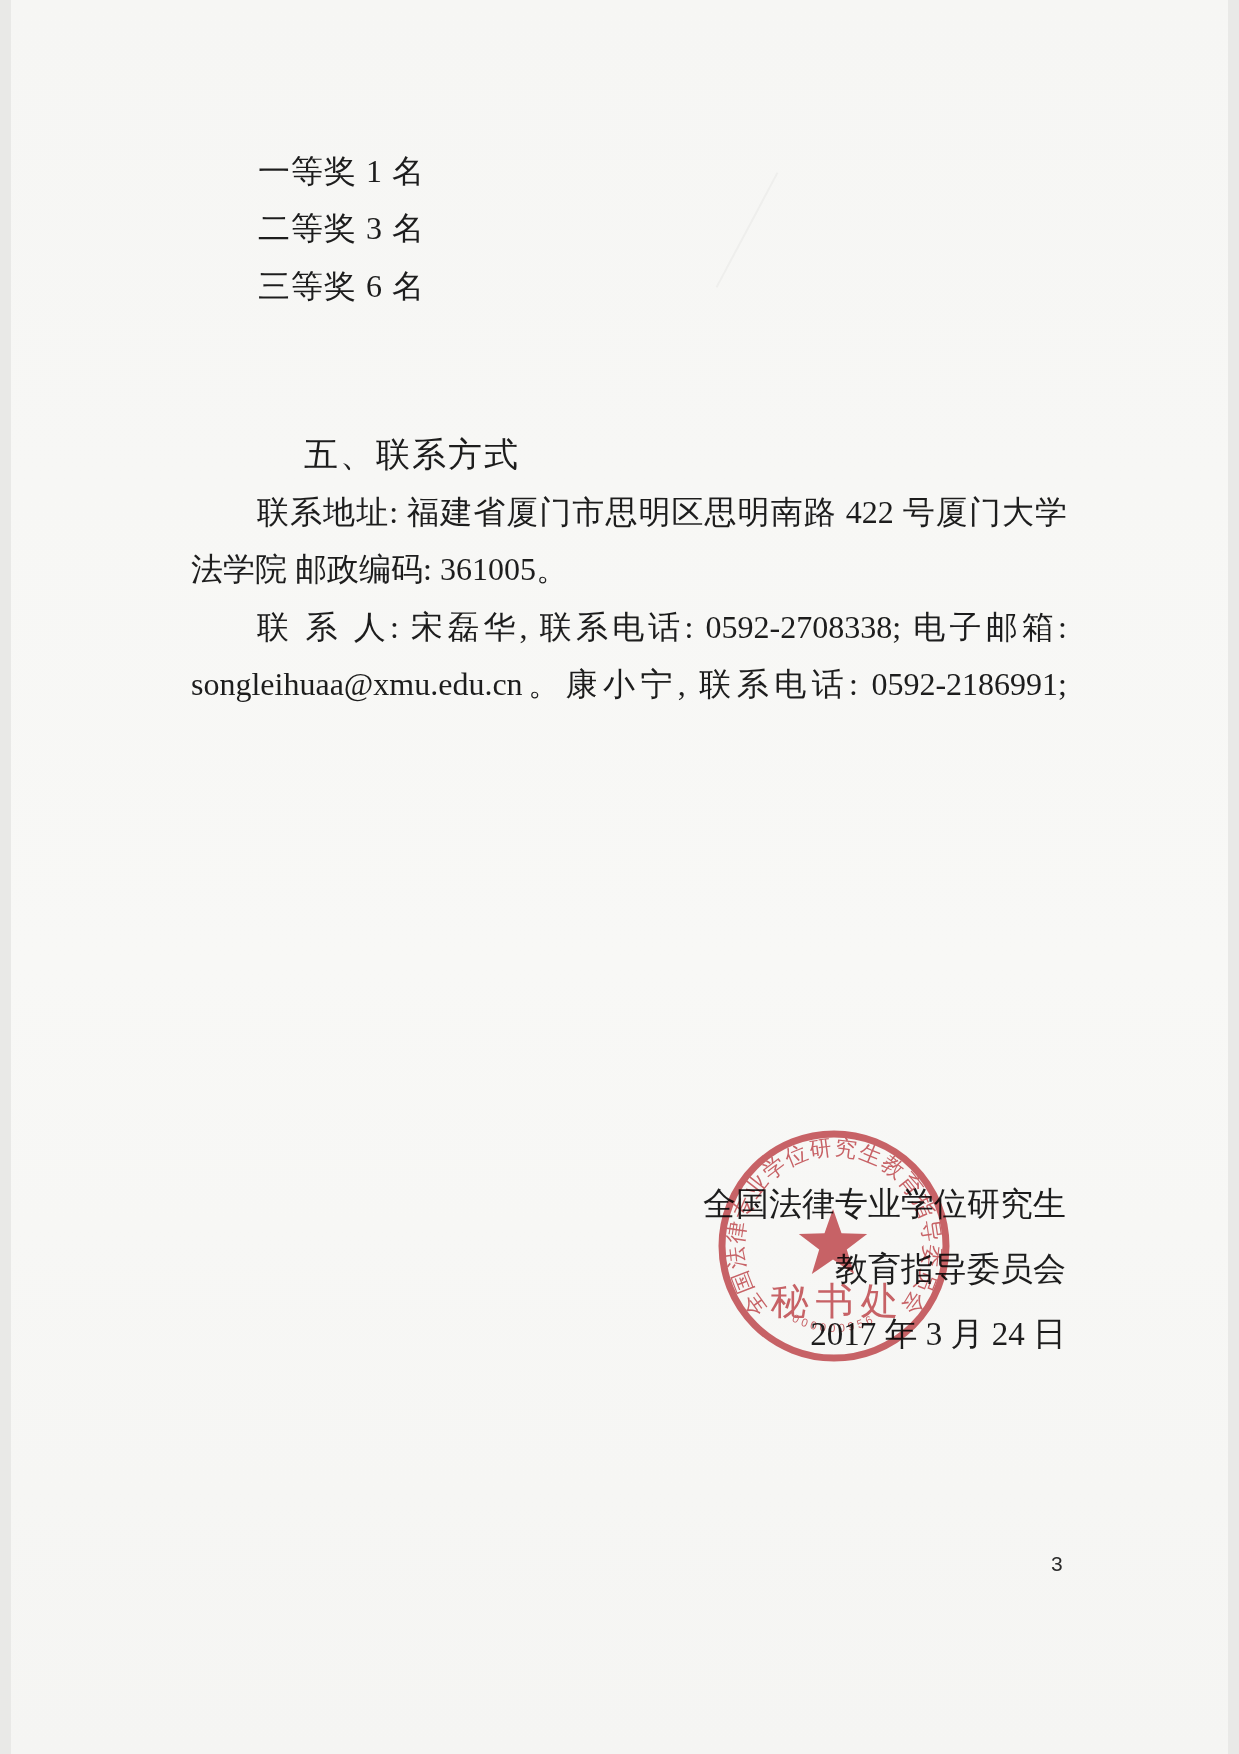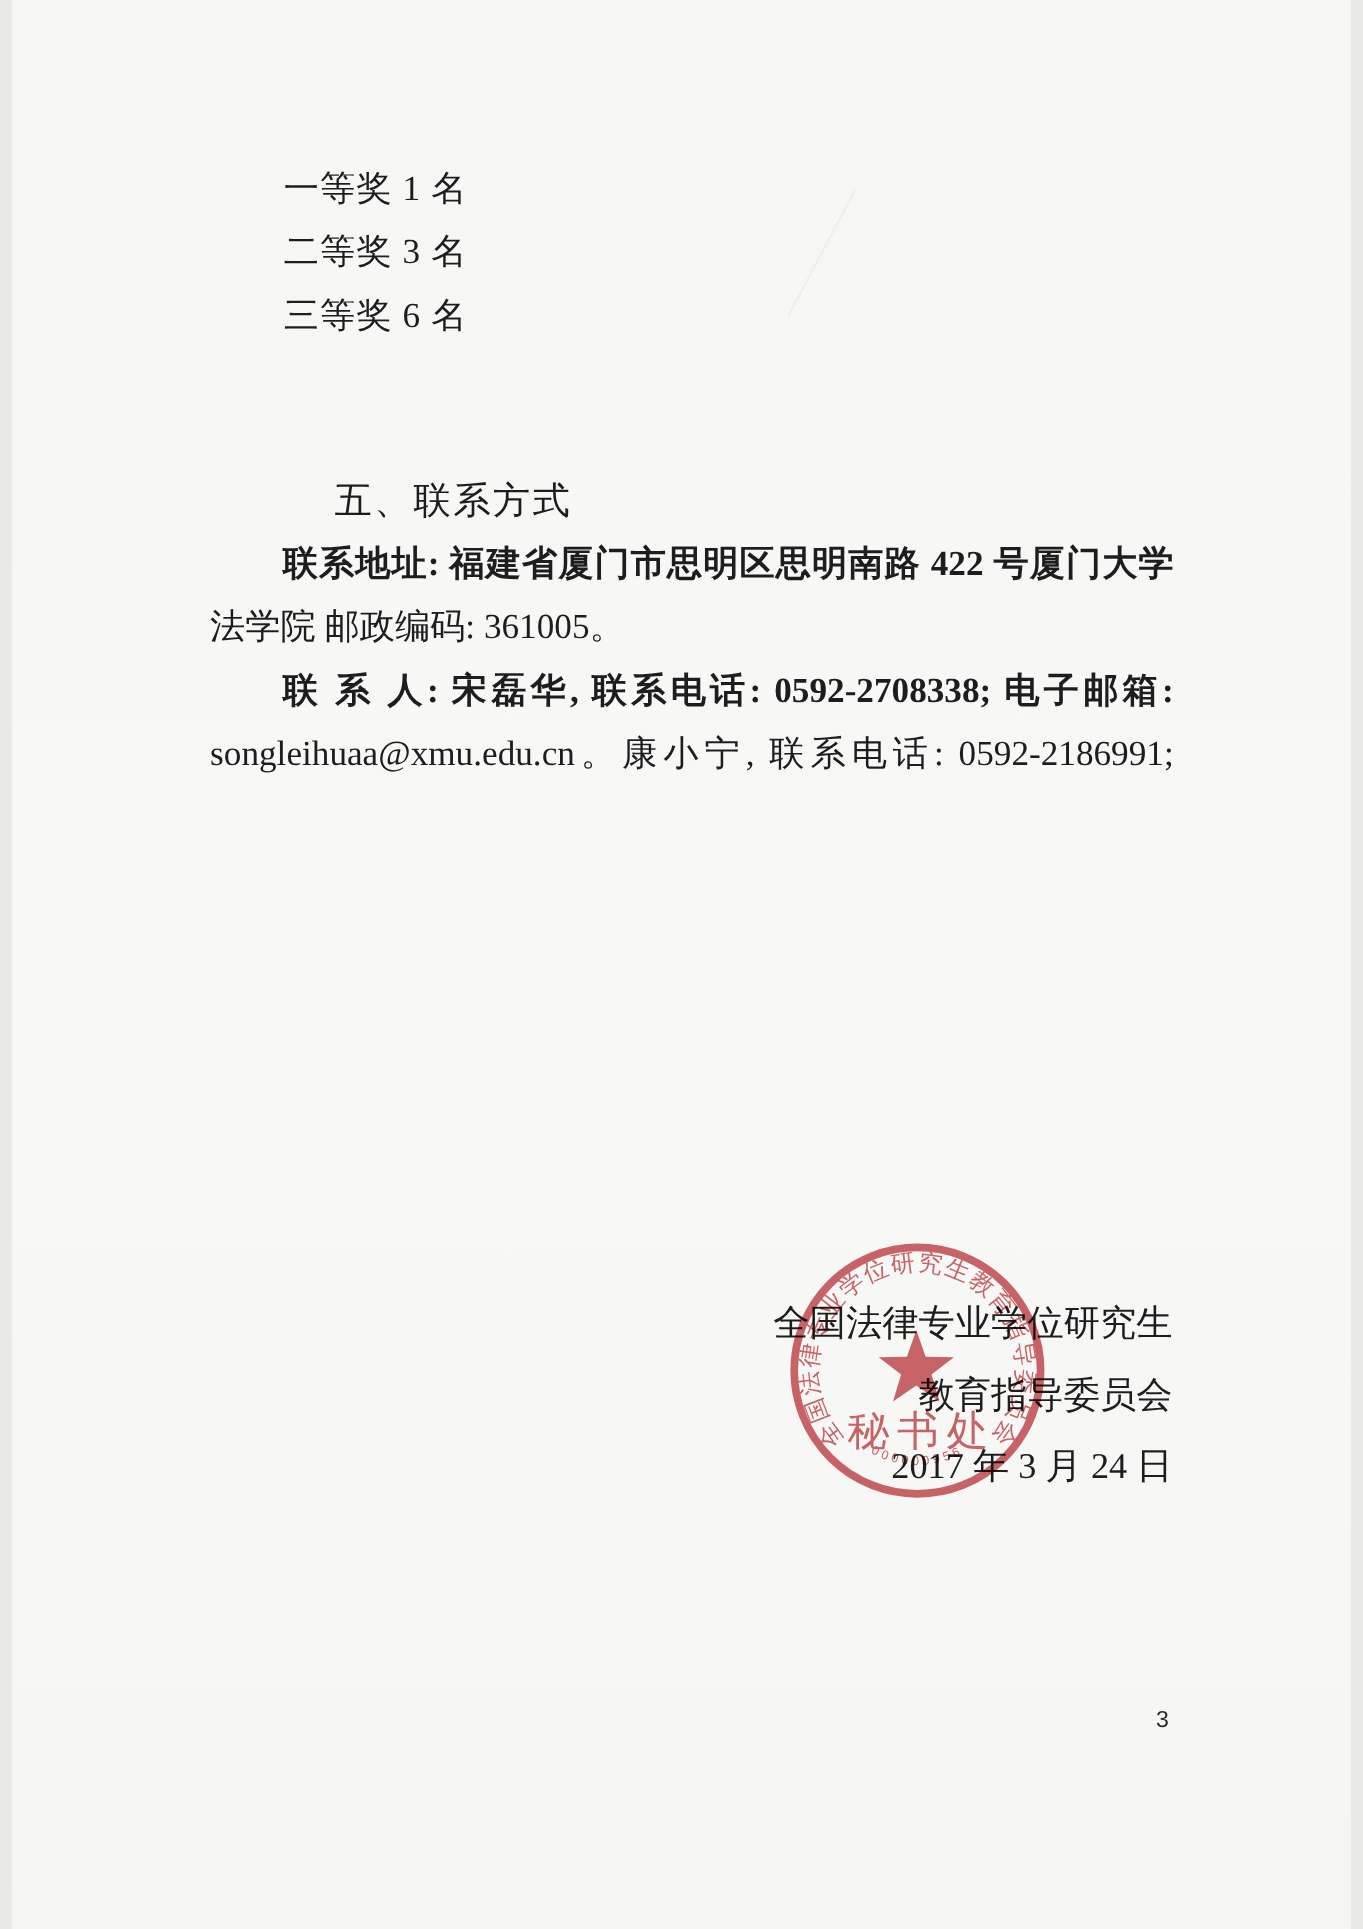--- a/index.html
+++ b/index.html
@@ -50,21 +50,21 @@
   }
   .body-text {
     position: absolute;
     left: 180px;
     top: 484px;
     width: 876px;
     font-size: 32px;
     line-height: 57.4px;
   }
   .body-line { min-height: 57.4px; }
-  .body-line.indent { text-indent: 66px; font-weight: bold; }
+  .body-line.indent { text-indent: 66px; }
   .body-line.stretch {
     text-align: justify;
     text-align-last: justify;
   }
   .signature-block {
     position: absolute;
     left: 555px;
     top: 1172px;
     width: 500px;
     text-align: right;

